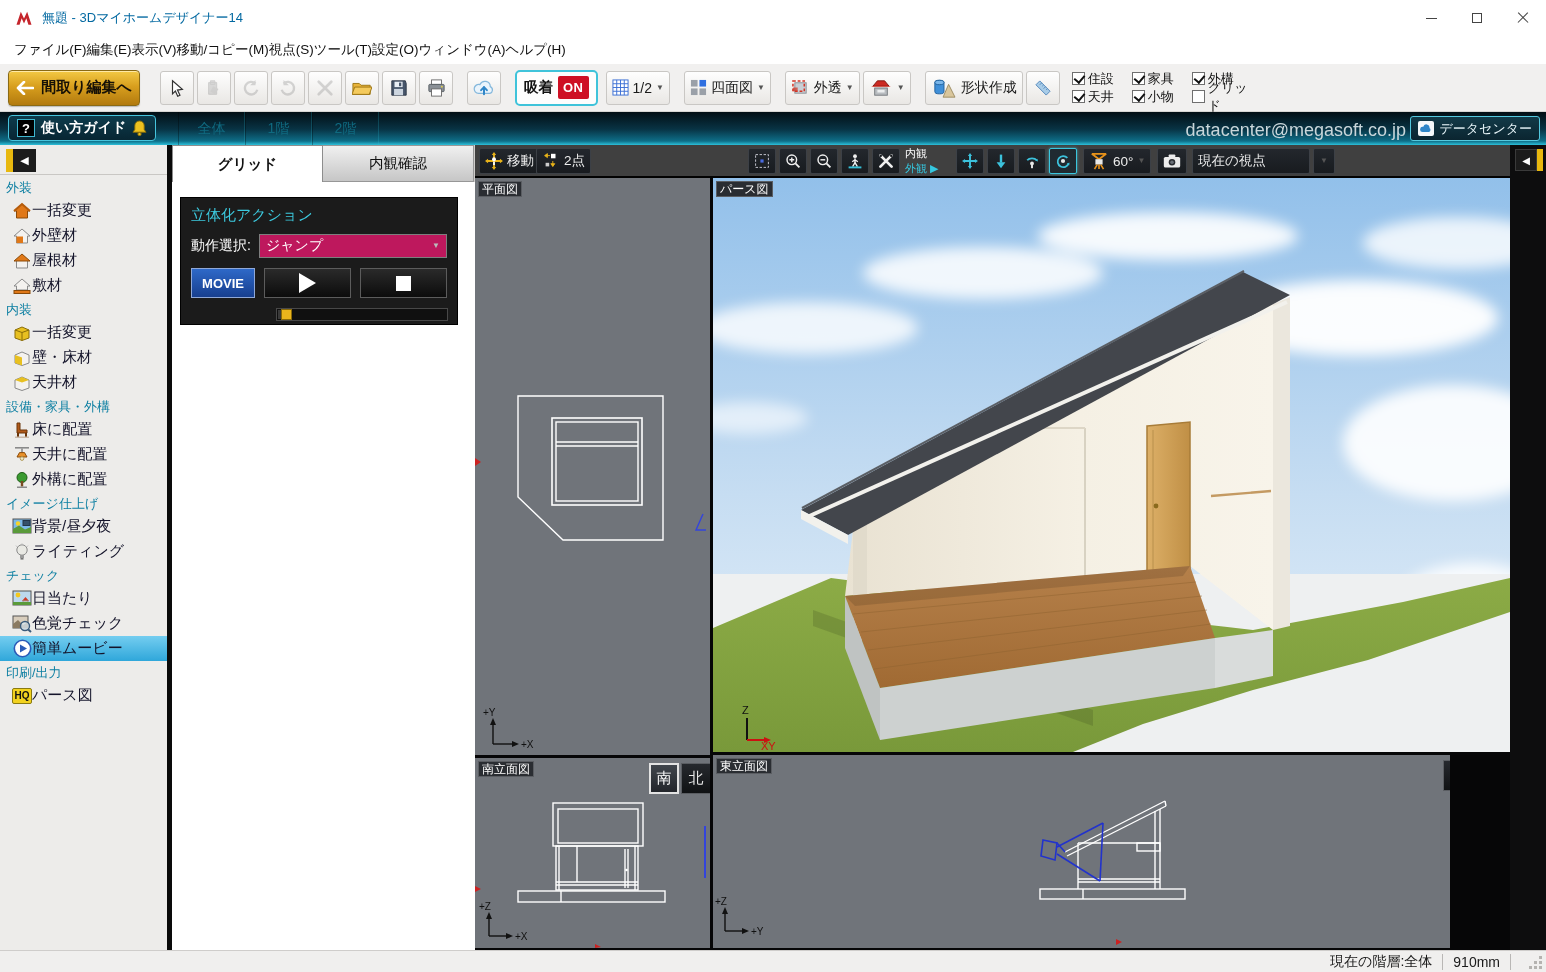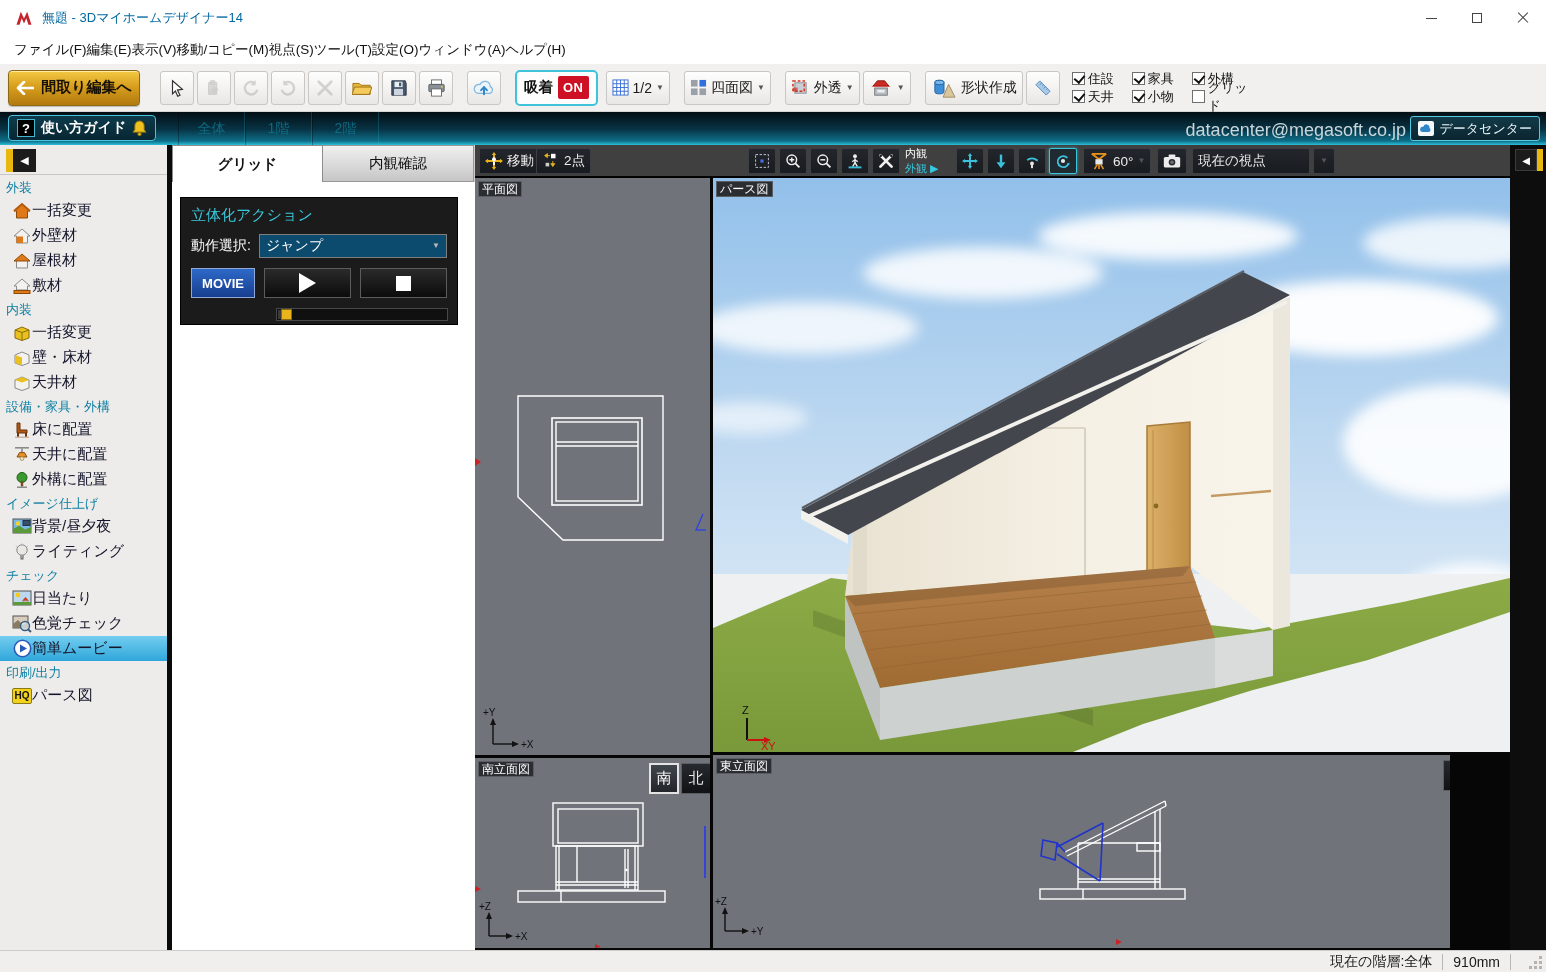--- a/index.html
+++ b/index.html
@@ -67,21 +67,21 @@
 .panel { position:absolute; left:172px; top:0; width:303px; height:805px; background:#cfcdcb; }
 .ptabs { display:flex; height:37px; }
 .ptab { width:151px; height:37px; display:flex; align-items:center; justify-content:center; font-size:14.5px; color:#111; }
 .ptab.active { background:#fff; border:1px solid #8d8d8d; border-bottom:none; font-weight:bold; }
 .ptab.inactive { background:linear-gradient(#f0f0f0,#c6c6c6); border:1px solid #979797; border-left:none; }
 .pbody { position:absolute; left:0; top:37px; width:303px; height:768px; background:#fff; }
 .actionbox { position:absolute; left:8px; top:15px; width:278px; height:128px; background:#1b1b1b; border:1px solid #000; padding:8px 10px; }
 .action-title { color:#3cc9de; font-size:15px; }
 .action-row { display:flex; align-items:center; gap:8px; margin-top:9px; }
 .action-label { color:#fff; font-size:14px; }
-.dropdown { flex:1; height:24px; background:#0c4a6e; border:1px solid #7e7e7e; display:flex; align-items:center; justify-content:space-between; padding:0 6px; color:#fff; font-size:14px; }
+.dropdown { flex:1; height:24px; background:#be185d; border:1px solid #7e7e7e; display:flex; align-items:center; justify-content:space-between; padding:0 6px; color:#fff; font-size:14px; }
 .dropdown .caret { color:#bbb; }
 .movie-row { display:flex; align-items:center; margin-top:10px; gap:9px; }
 .moviebtn { width:64px; height:30px; background:linear-gradient(#2e69c8,#173f8f); border:1px solid #8fa8d8; color:#fff; font-weight:bold; font-size:13px; display:flex; align-items:center; justify-content:center; }
 .playbtn,.stopbtn { width:87px; height:30px; background:linear-gradient(#2a2a2a,#0c0c0c); border:1px solid #5c5c5c; display:flex; align-items:center; justify-content:center; }
 .tri-play { width:0; height:0; border-left:17px solid #fff; border-top:10px solid transparent; border-bottom:10px solid transparent; }
 .sq-stop { width:15px; height:15px; background:#fff; }
 .slider-row { margin-top:10px; margin-left:85px; width:172px; height:13px; background:#101010; border:1px solid #484848; position:relative; }
 .slider-fill { position:absolute; left:1px; top:1px; width:8px; height:9px; background:#3a3a3a; }
 .slider-handle { position:absolute; left:4px; top:0px; width:11px; height:11px; background:#eab41c; border:1px solid #8a6a08; }
 

